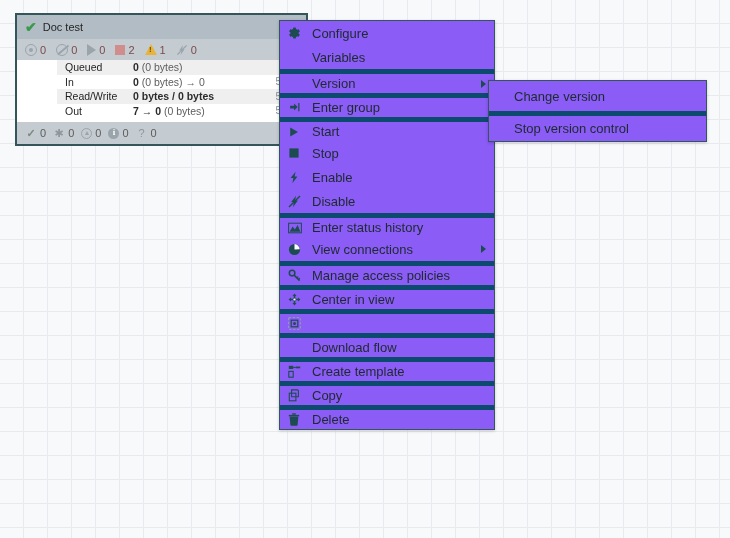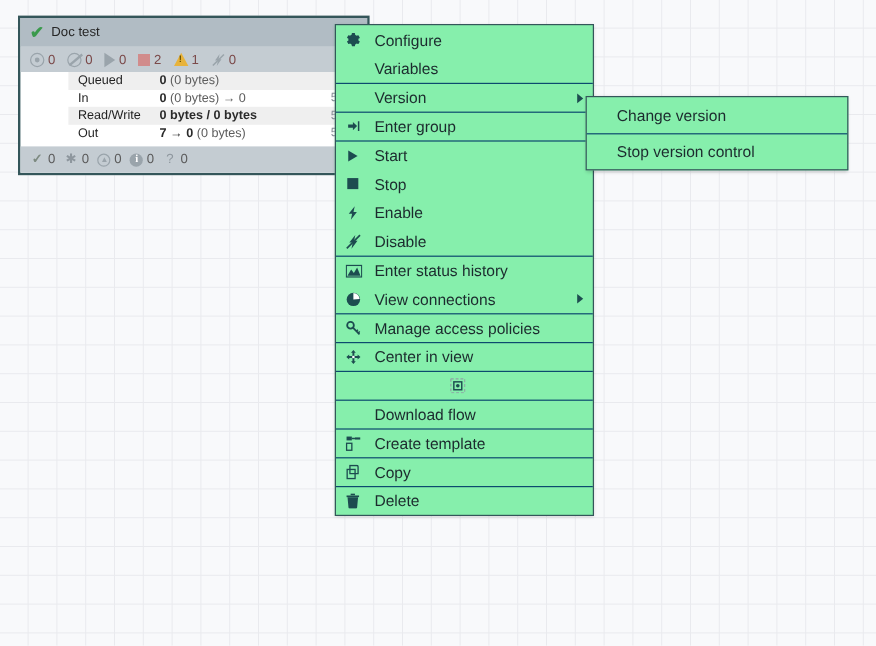--- a/index.html
+++ b/index.html
@@ -228,21 +228,21 @@
     left: 4.3px; top: -0.5px;
     color: #ffffff;
     font-size: 9px;
     font-weight: bold;
     font-family: "Liberation Serif", serif;
   }
 
   
   .menu {
     position: absolute;
-    background: #86efac;
+    background: #8b5cf6;
     border: 1.5px solid #34565a;
     box-sizing: border-box;
     font-size: 13px;
     color: #1c2b2e;
     box-shadow: 0 1px 3px rgba(0,0,0,0.20);
     z-index: 20;
   }
   #context-menu {
     left: 279px;
     top: 20px;
@@ -257,21 +257,21 @@
   .menu-item {
     display: flex;
     align-items: center;
     height: 24px;
     padding: 0 8px 0 8px;
     box-sizing: border-box;
     position: relative;
     cursor: default;
     white-space: nowrap;
   }
-  .menu-item.sep { border-top: 1px solid #0c4a6e; justify-content: center; }
+  .menu-item.sep { border-top: 5px solid #0c4a6e; }
   .menu-item .mi-icon {
     width: 17px;
     flex: 0 0 17px;
     display: inline-flex;
     align-items: center;
     justify-content: flex-start;
     margin-right: 7px;
     color: #1d4c50;
     font-size: 12px;
     line-height: 1;

